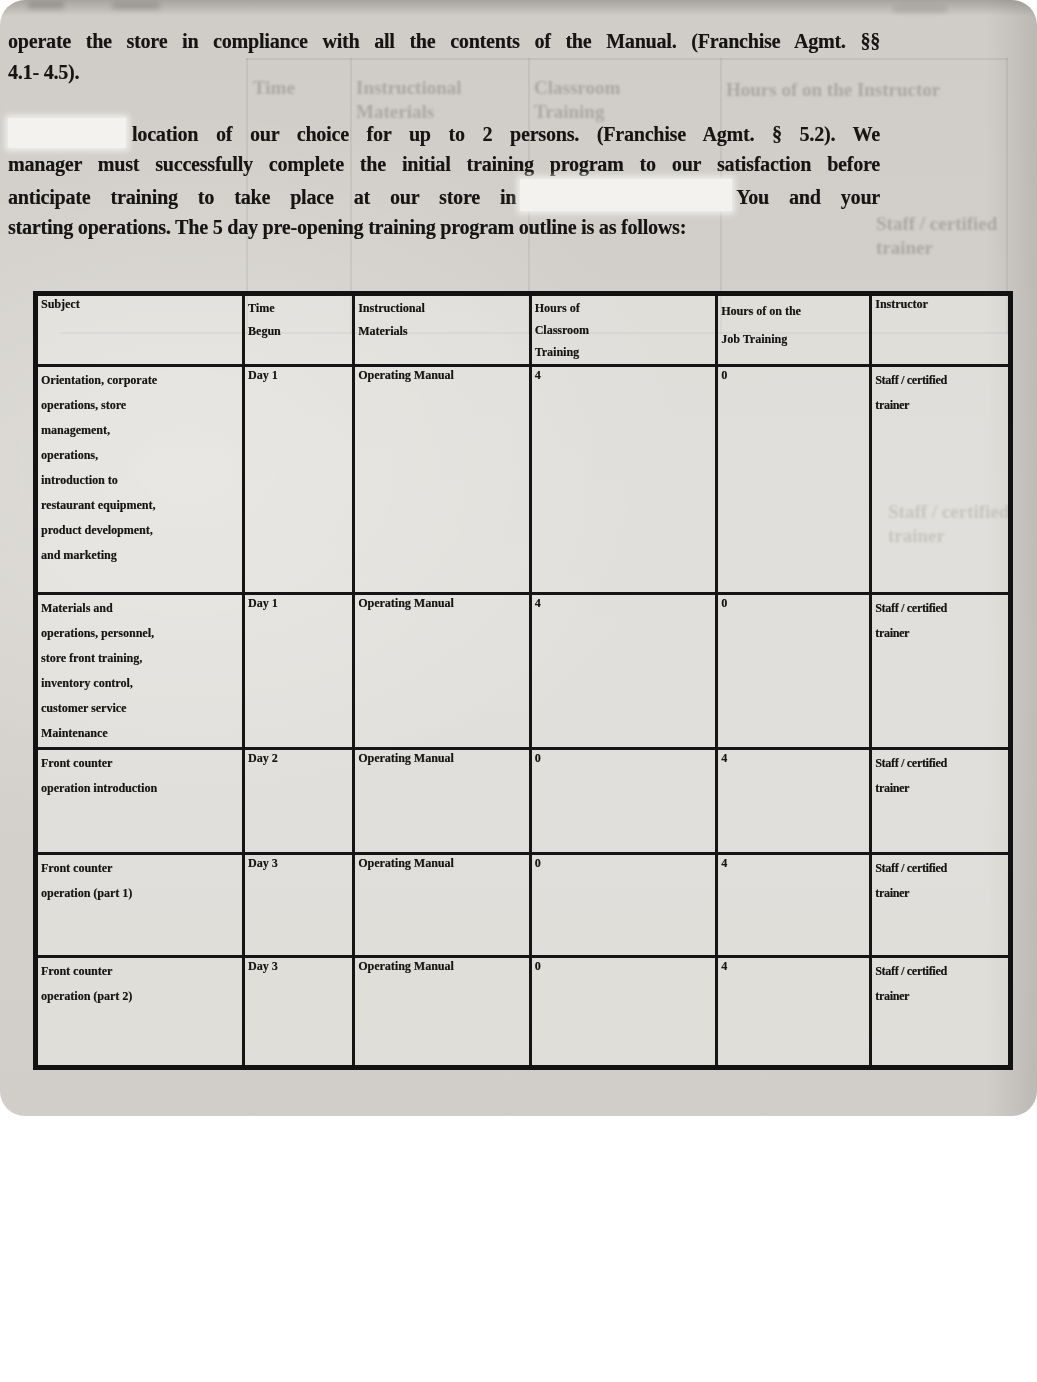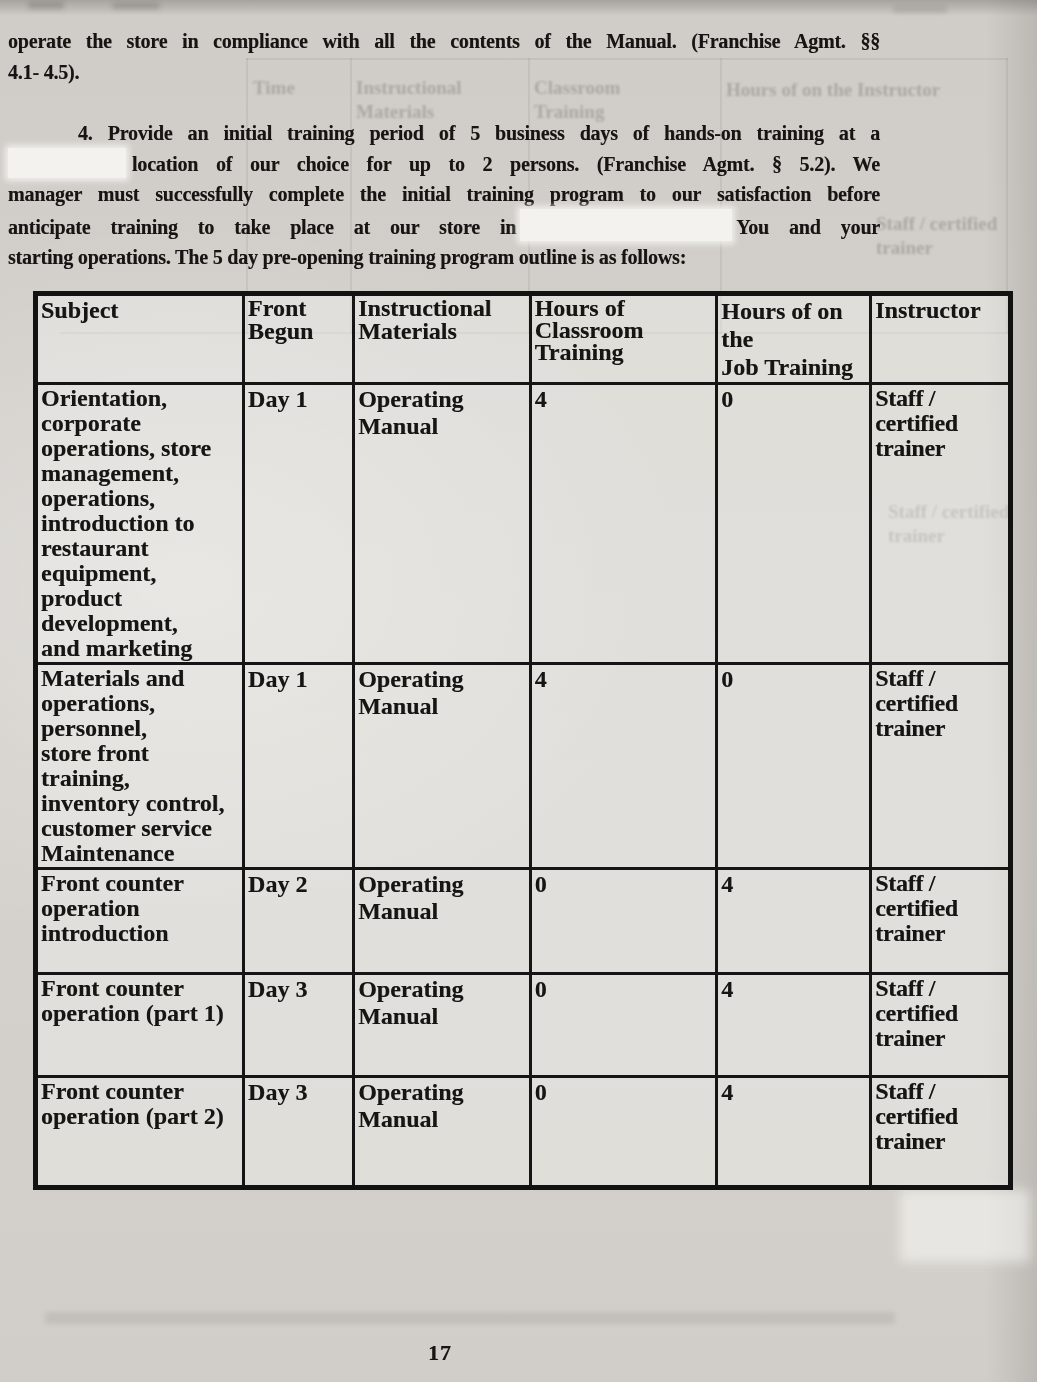--- a/index.html
+++ b/index.html
@@ -3,27 +3,28 @@
 <meta charset="utf-8">
 <style>
   html,body{margin:0;padding:0;}
   body{
     width:1037px;height:1382px;
     font-family:"Liberation Serif","DejaVu Serif",serif;
     font-weight:700;color:#161513;
     overflow:hidden;
   }
   .page{
-    position:relative;width:1037px;height:1382px;overflow:hidden;
+    position:relative;width:1037px;height:1116px;overflow:hidden;
     background-color:#d2cfca;
     background-image:
       linear-gradient(180deg, rgba(70,68,65,0.30) 0px, rgba(70,68,65,0.0) 16px),
       radial-gradient(ellipse 720px 520px at 18% 42%, rgba(255,255,255,0.28), rgba(255,255,255,0) 70%),
       linear-gradient(90deg, rgba(0,0,0,0) 95%, rgba(0,0,0,0.10) 100%),
       linear-gradient(180deg,#d0cdc8 0%, #d5d2cd 60%, #d1cec9 100%);
+    border-radius: 25px;
   }
   .txt{ text-shadow:0.3px 0.3px 0.5px rgba(20,20,20,0.45); }
   .pre{ white-space:pre-line; }
 
   
   .bodytext{ position:absolute; left:8px; top:26px; width:872px; font-size:20px; letter-spacing:-0.2px; }
   .line{ line-height:31px; }
   .just{ text-align:justify; text-align-last:justify; }
   .para{ margin-top:30px; }
   .para .line{ line-height:30px; }
@@ -38,21 +39,21 @@
 
   
   table.training{
     position:absolute; left:33px; top:291px; width:980px;
     border-collapse:collapse; table-layout:fixed;
     background:rgba(250,250,247,0.35);
     border:5px solid #121212;
   }
   table.training th, table.training td{
     border:3px solid #151515; padding:1px 3px;
-    font-size:24px; text-align:left; vertical-align:top;
+    font-size:12px; text-align:left; vertical-align:top;
     font-weight:700; overflow:hidden;
   }
   tr.hdr{ height:72px; }
   th.h-subject{ vertical-align:middle; }
   th.h-time{ vertical-align:bottom; line-height:23px; }
   th.h-materials{ vertical-align:bottom; line-height:23px; }
   th.h-class{ vertical-align:top; line-height:22px; }
   th.h-onjob{ vertical-align:bottom; line-height:28px; }
   th.h-instr{ vertical-align:middle; }
   td.subject{ line-height:25px; }
@@ -102,41 +103,40 @@
   <div class="ghost" style="left:888px;top:500px;">Staff / certified
 trainer</div>
 
   <div class="smudge" style="left:45px;top:1312px;width:850px;height:12px;opacity:.45;"></div>
   <div class="lightpatch" style="left:900px;top:1190px;width:130px;height:72px;"></div>
 
   <div class="bodytext txt">
     <div class="line just">operate the store in compliance with all the contents of the Manual. (Franchise Agmt. §§</div>
     <div class="line">4.1- 4.5).</div>
     <div class="para">
-      <div class="line just indent">4. Provide an initial training period of 5 business days of hands-on training at a</div>
       <div class="line just"><span class="redact w1"></span><span>location of our choice for up to 2 persons. (Franchise Agmt. § 5.2). We</span></div>
       <div class="line just">manager must successfully complete the initial training program to our satisfaction before</div>
       <div class="line just"><span>anticipate training to take place at our store in</span><span class="redact w2"></span><span>You and your</span></div>
       <div class="line">starting operations.  The 5 day pre-opening training program outline is as follows:</div>
     </div>
   </div>
 
   <table class="training txt">
     <colgroup>
       <col style="width:204px">
         <col style="width:108px">
         <col style="width:173px">
       <col style="width:183px">
         <col style="width:151px">
         <col style="width:137px">
     </colgroup>
     <tbody>
         <tr class="hdr">
       <th class="h-subject">Subject</th>
-      <th class="h-time pre">Front
+      <th class="h-time pre">Time
 Begun</th>
       <th class="h-materials pre">Instructional
 Materials</th>
       <th class="h-class pre">Hours of
 Classroom
 Training</th>
       <th class="h-onjob pre">Hours of on the
 Job Training</th>
       <th class="h-instr">Instructor</th>
     </tr>

